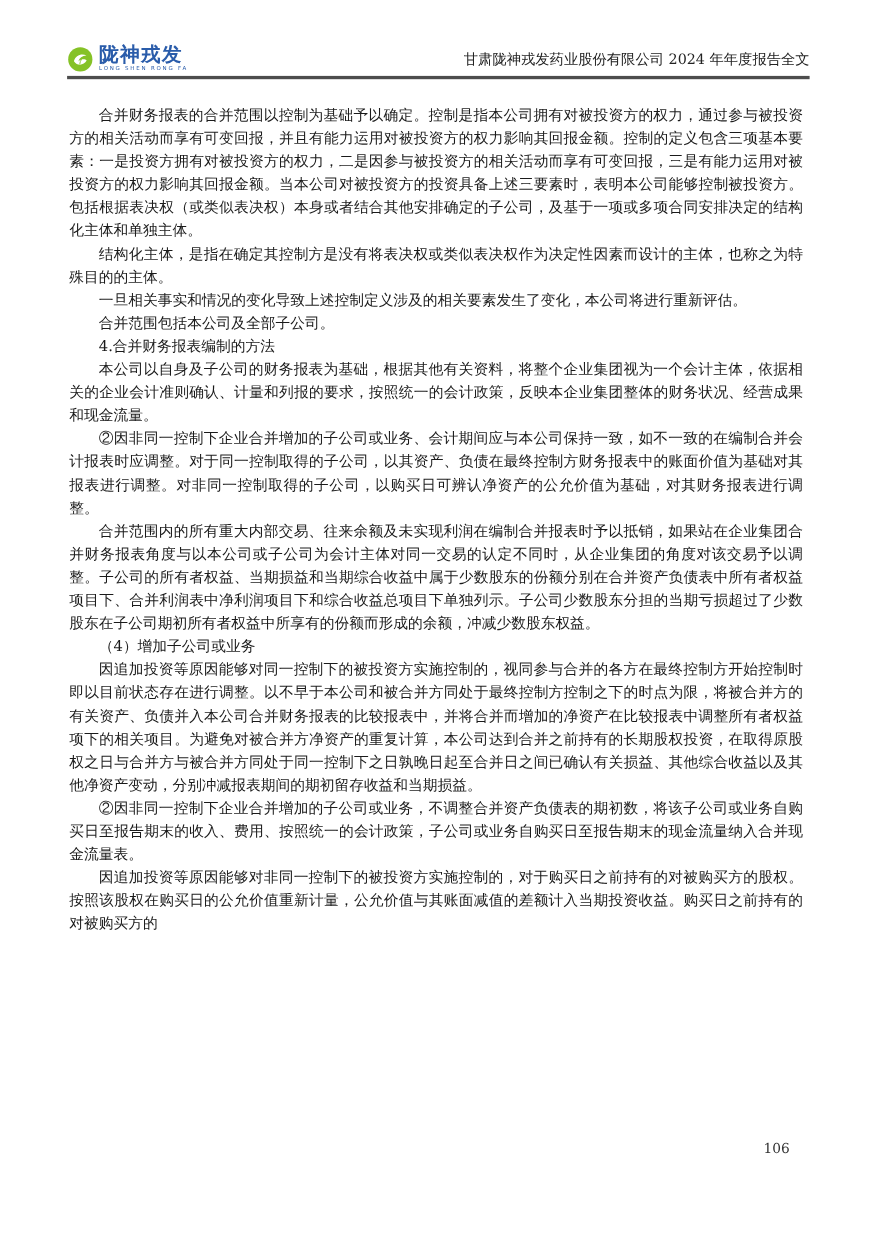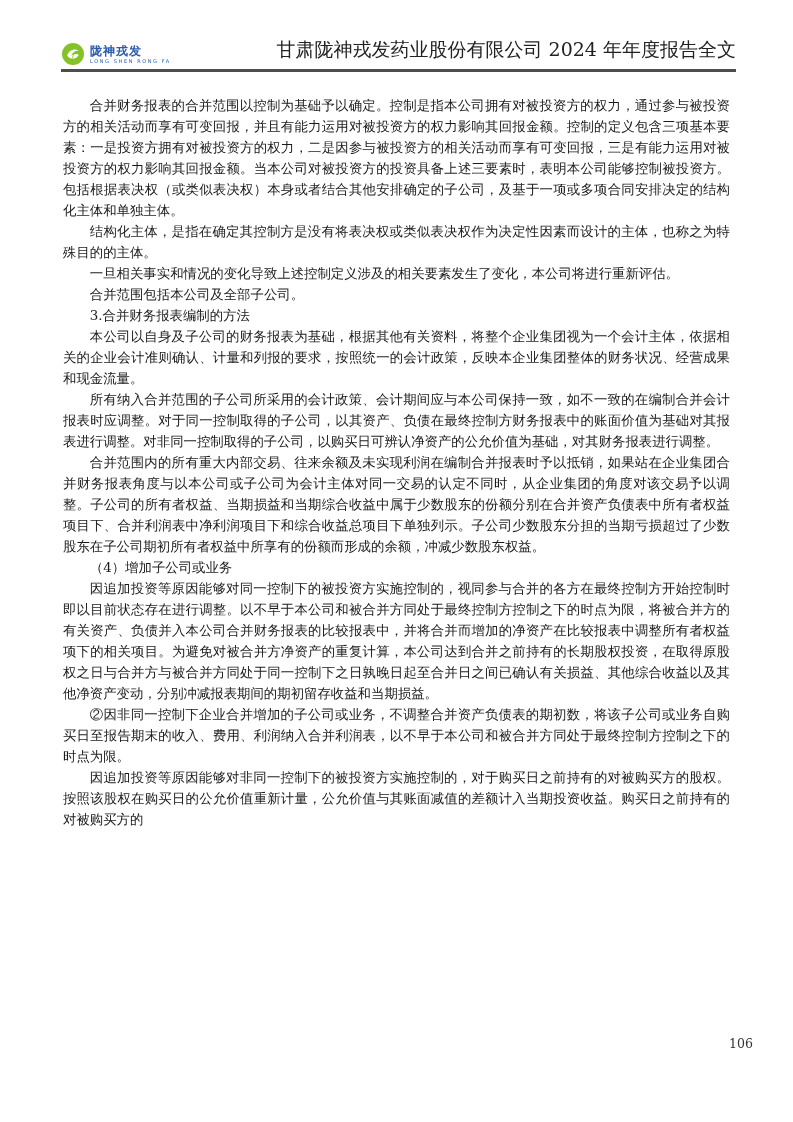--- a/index.html
+++ b/index.html
@@ -37,34 +37,34 @@
   }
   .logo-mark svg { display: block; }
   .logo-text-block {
     display: flex;
     flex-direction: column;
     line-height: 1;
   }
   .logo-name {
     font-family: "DejaVu Sans", "Liberation Sans", sans-serif;
     font-weight: bold;
-    font-size: 12px;
+    font-size: 18px;
     color: #2a5caa;
     letter-spacing: 1px;
   }
   .logo-sub {
     font-family: "DejaVu Sans", "Liberation Sans", sans-serif;
     font-size: 5px;
     color: #2a5caa;
     letter-spacing: 1.6px;
     margin-top: 2px;
     white-space: nowrap;
   }
   .header-title {
-    font-size: 19px;
+    font-size: 13px;
     color: #222222;
     padding-bottom: 3px;
     white-space: nowrap;
   }
   
   .content {
     position: absolute;
     top: 95px;
     left: 63px;
     width: 667px;
@@ -75,21 +75,21 @@
     color: #1a1a1a;
   }
   .content p {
     margin: 0;
     text-indent: 2em;
   }
   
   .page-number {
     position: absolute;
     top: 1036px;
-    left: 729px;
+    left: 694px;
     font-size: 12.5px;
     color: #333333;
   }
 </style>
 </head>
 <body>
 
 <div class="page">
 
   <div class="header">
@@ -107,25 +107,25 @@
       </span>
     </div>
     <div class="header-title">甘肃陇神戎发药业股份有限公司 2024 年年度报告全文</div>
   </div>
 
   <div class="content">
     <p>合并财务报表的合并范围以控制为基础予以确定。控制是指本公司拥有对被投资方的权力，通过参与被投资方的相关活动而享有可变回报，并且有能力运用对被投资方的权力影响其回报金额。控制的定义包含三项基本要素：一是投资方拥有对被投资方的权力，二是因参与被投资方的相关活动而享有可变回报，三是有能力运用对被投资方的权力影响其回报金额。当本公司对被投资方的投资具备上述三要素时，表明本公司能够控制被投资方。包括根据表决权（或类似表决权）本身或者结合其他安排确定的子公司，及基于一项或多项合同安排决定的结构化主体和单独主体。</p>
     <p>结构化主体，是指在确定其控制方是没有将表决权或类似表决权作为决定性因素而设计的主体，也称之为特殊目的的主体。</p>
     <p>一旦相关事实和情况的变化导致上述控制定义涉及的相关要素发生了变化，本公司将进行重新评估。</p>
     <p>合并范围包括本公司及全部子公司。</p>
-    <p>3.合并财务报表编制的方法</p>
+    <p>4.合并财务报表编制的方法</p>
     <p>本公司以自身及子公司的财务报表为基础，根据其他有关资料，将整个企业集团视为一个会计主体，依据相关的企业会计准则确认、计量和列报的要求，按照统一的会计政策，反映本企业集团整体的财务状况、经营成果和现金流量。</p>
-    <p>所有纳入合并范围的子公司所采用的会计政策、会计期间应与本公司保持一致，如不一致的在编制合并会计报表时应调整。对于同一控制取得的子公司，以其资产、负债在最终控制方财务报表中的账面价值为基础对其报表进行调整。对非同一控制取得的子公司，以购买日可辨认净资产的公允价值为基础，对其财务报表进行调整。</p>
+    <p>②因非同一控制下企业合并增加的子公司或业务、会计期间应与本公司保持一致，如不一致的在编制合并会计报表时应调整。对于同一控制取得的子公司，以其资产、负债在最终控制方财务报表中的账面价值为基础对其报表进行调整。对非同一控制取得的子公司，以购买日可辨认净资产的公允价值为基础，对其财务报表进行调整。</p>
     <p>合并范围内的所有重大内部交易、往来余额及未实现利润在编制合并报表时予以抵销，如果站在企业集团合并财务报表角度与以本公司或子公司为会计主体对同一交易的认定不同时，从企业集团的角度对该交易予以调整。子公司的所有者权益、当期损益和当期综合收益中属于少数股东的份额分别在合并资产负债表中所有者权益项目下、合并利润表中净利润项目下和综合收益总项目下单独列示。子公司少数股东分担的当期亏损超过了少数股东在子公司期初所有者权益中所享有的份额而形成的余额，冲减少数股东权益。</p>
     <p>（4）增加子公司或业务</p>
     <p>因追加投资等原因能够对同一控制下的被投资方实施控制的，视同参与合并的各方在最终控制方开始控制时即以目前状态存在进行调整。以不早于本公司和被合并方同处于最终控制方控制之下的时点为限，将被合并方的有关资产、负债并入本公司合并财务报表的比较报表中，并将合并而增加的净资产在比较报表中调整所有者权益项下的相关项目。为避免对被合并方净资产的重复计算，本公司达到合并之前持有的长期股权投资，在取得原股权之日与合并方与被合并方同处于同一控制下之日孰晚日起至合并日之间已确认有关损益、其他综合收益以及其他净资产变动，分别冲减报表期间的期初留存收益和当期损益。</p>
-    <p>②因非同一控制下企业合并增加的子公司或业务，不调整合并资产负债表的期初数，将该子公司或业务自购买日至报告期末的收入、费用、利润纳入合并利润表，以不早于本公司和被合并方同处于最终控制方控制之下的时点为限。</p>
+    <p>②因非同一控制下企业合并增加的子公司或业务，不调整合并资产负债表的期初数，将该子公司或业务自购买日至报告期末的收入、费用、按照统一的会计政策，子公司或业务自购买日至报告期末的现金流量纳入合并现金流量表。</p>
     <p>因追加投资等原因能够对非同一控制下的被投资方实施控制的，对于购买日之前持有的对被购买方的股权。按照该股权在购买日的公允价值重新计量，公允价值与其账面减值的差额计入当期投资收益。购买日之前持有的对被购买方的</p>
   </div>
 
   <div class="page-number">106</div>
 
 </div>
 
 </body></html>

